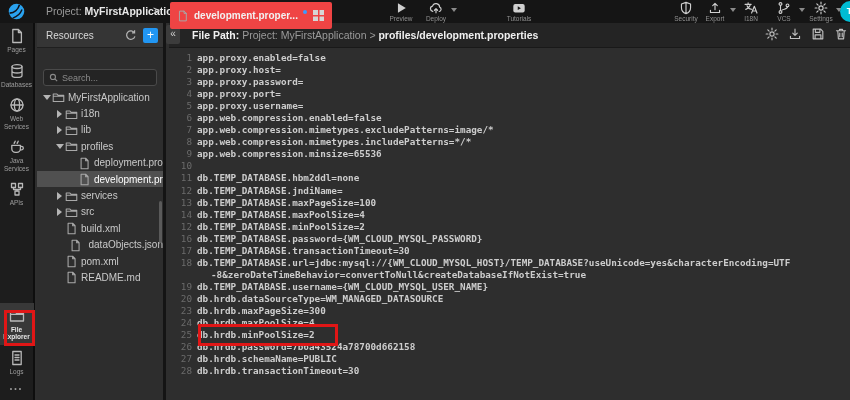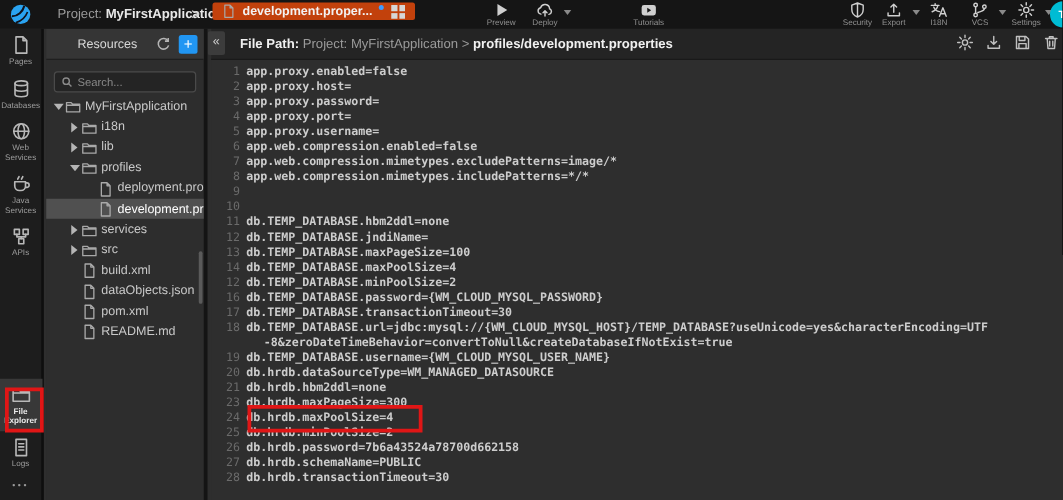--- a/index.html
+++ b/index.html
@@ -6,21 +6,21 @@
   html,body { background:#000; }
   .app { position:relative; width:850px; height:400px; overflow:hidden;
          background:#2e2e2e; font-family:"Liberation Sans", sans-serif; }
 
   
   .topbar { position:absolute; left:0; top:0; right:0; height:23px; background:#151515; z-index:6; }
   .logo { position:absolute; left:8px; top:3px; width:17px; height:17px; }
   .proj { position:absolute; left:46px; top:0; height:23px; line-height:23px; font-size:10.5px; white-space:nowrap; }
   .proj .p1 { color:#9a9a9a; } .proj .p2 { color:#e8e8e8; font-weight:bold; }
   .tb-chev { position:absolute; left:153px; top:0; height:23px; line-height:22px; color:#cfcfcf; font-size:12px; }
-  .tab { position:absolute; left:170px; top:2px; height:14px; background:#c2410c; border-radius:2px;
+  .tab { position:absolute; left:170px; top:2px; height:27px; background:#ef4444; border-radius:2px;
          display:flex; align-items:center; padding:0 7px; gap:5px; }
   .tab .ficon { width:12px; height:12px; color:#a8a8a8; }
   .tab .ttl { color:#f2f2f2; font-size:10px; font-weight:bold; }
   .tab .dot { width:4px; height:4px; border-radius:50%; background:#3d9bff; margin-top:-7px; }
   .tab .grid { width:13px; height:13px; color:#d6d6d6; }
   .act { position:absolute; top:1px; width:38px; text-align:center; color:#cfcfcf; }
   .act .aicon { display:block; margin:0 auto; width:14px; height:13px; }
   .act .albl { display:block; font-size:6.5px; color:#909090; margin-top:1px; white-space:nowrap; }
   .act .caret { position:absolute; right:-2px; top:7px; width:0; height:0;
                 border-left:3px solid transparent; border-right:3px solid transparent; border-top:4px solid #8a8a8a; }
@@ -36,25 +36,25 @@
   .sb-item.active { background:#383838; }
   .sb-item.active .slbl { color:#e8e8e8; font-weight:bold; }
   .sb-spacer { flex:1; }
   .sb-dots { color:#9a9a9a; font-size:7px; letter-spacing:2px; padding:6px 0 8px; }
 
   
   .respanel { position:absolute; left:37px; top:23px; width:129px; bottom:0; background:#2d2d2d;
               border-right:3px solid #141414; z-index:3; }
   .res-head { height:25px; background:#353535; border-bottom:1px solid #1f1f1f;
               display:flex; align-items:center; padding:0 5px 0 9px; }
-  .res-title { color:#d8d8d8; font-size:10px; flex:1;margin-left:16px; }
+  .res-title { color:#d8d8d8; font-size:10px; flex:1; }
   .res-refresh { width:13px; height:13px; color:#b5b5b5; margin-right:6px; cursor:pointer; }
   .res-plus { width:15px; height:15px; background:#2196f3; border-radius:2px; color:#fff; font-size:12px;
               line-height:14px; text-align:center; cursor:pointer; }
-  .searchwrap { margin:9px 6px 3px; height:17px; background:#242424; border:1px solid #4a4a4a; border-radius:3px;
+  .searchwrap { margin:21px 6px 3px; height:17px; background:#242424; border:1px solid #4a4a4a; border-radius:3px;
                 display:flex; align-items:center; padding:0 5px; gap:4px; }
   .searchwrap .micon { width:9px; height:9px; color:#8a8a8a; flex:none; }
   .searchwrap input { background:transparent; border:none; outline:none; color:#cfcfcf; font-size:9px; width:90px;
                       font-family:"Liberation Sans",sans-serif; }
   .searchwrap input::placeholder { color:#8a8a8a; }
   .tree { margin-top:2px; }
   .trow { height:16.4px; display:flex; align-items:center; color:#c9c9c9; font-size:10px; cursor:pointer; white-space:nowrap; overflow:hidden; }
   .trow.selected { background:#505050; color:#fff; }
   .tcaret { width:9px; flex:none; display:flex; justify-content:center; }
   .tcaret .cd { width:0; height:0; border-left:4px solid transparent; border-right:4px solid transparent; border-top:5px solid #b5b5b5; }
@@ -373,21 +373,21 @@
         </div>
         <div class="trow" style="padding-left: 18px;">
           <span class="tcaret"></span>
           <span class="ticon">
             <svg viewBox="0 0 16 16" fill="none" stroke="currentColor" stroke-width="1.3" stroke-linecap="round" stroke-linejoin="round">
               <path d="M3.8 1.5h5.6l3 3v10H3.8z M9.4 1.5v3h3"></path>
             </svg>
           </span>
           <span>build.xml</span>
         </div>
-        <div class="trow" style="padding-left: 18px;">
+        <div class="trow" style="padding-left: 18px; justify-content: space-between;">
           <span class="tcaret"></span>
           <span class="ticon">
             <svg viewBox="0 0 16 16" fill="none" stroke="currentColor" stroke-width="1.3" stroke-linecap="round" stroke-linejoin="round">
               <path d="M3.8 1.5h5.6l3 3v10H3.8z M9.4 1.5v3h3"></path>
             </svg>
           </span>
           <span>dataObjects.json</span>
         </div>
         <div class="trow" style="padding-left: 18px;">
           <span class="tcaret"></span>
@@ -445,34 +445,33 @@
     </div>
     <div class="code" id="code">
         <div class="row"><span class="ln">1</span><span class="ct">app.proxy.enabled=false</span></div>
         <div class="row"><span class="ln">2</span><span class="ct">app.proxy.host=</span></div>
         <div class="row"><span class="ln">3</span><span class="ct">app.proxy.password=</span></div>
         <div class="row"><span class="ln">4</span><span class="ct">app.proxy.port=</span></div>
         <div class="row"><span class="ln">5</span><span class="ct">app.proxy.username=</span></div>
         <div class="row"><span class="ln">6</span><span class="ct">app.web.compression.enabled=false</span></div>
         <div class="row"><span class="ln">7</span><span class="ct">app.web.compression.mimetypes.excludePatterns=image/*</span></div>
         <div class="row"><span class="ln">8</span><span class="ct">app.web.compression.mimetypes.includePatterns=*/*</span></div>
-        <div class="row"><span class="ln">9</span></div>
+        <div class="row"><span class="ln">9</span><span class="ct">app.web.compression.minsize=65536</span></div>
         <div class="row"><span class="ln">10</span></div>
         <div class="row"><span class="ln">11</span><span class="ct">db.TEMP_DATABASE.hbm2ddl=none</span></div>
         <div class="row"><span class="ln">12</span><span class="ct">db.TEMP_DATABASE.jndiName=</span></div>
         <div class="row"><span class="ln">13</span><span class="ct">db.TEMP_DATABASE.maxPageSize=100</span></div>
         <div class="row"><span class="ln">14</span><span class="ct">db.TEMP_DATABASE.maxPoolSize=4</span></div>
         <div class="row"><span class="ln">12</span><span class="ct">db.TEMP_DATABASE.minPoolSize=2</span></div>
         <div class="row"><span class="ln">16</span><span class="ct">db.TEMP_DATABASE.password={WM_CLOUD_MYSQL_PASSWORD}</span></div>
         <div class="row"><span class="ln">17</span><span class="ct">db.TEMP_DATABASE.transactionTimeout=30</span></div>
         <div class="row"><span class="ln">18</span><span class="ct">db.TEMP_DATABASE.url=jdbc:mysql://{WM_CLOUD_MYSQL_HOST}/TEMP_DATABASE?useUnicode=yes&amp;characterEncoding=UTF</span></div>
         <div class="row wrap"><span class="ln"></span><span class="ct">-8&amp;zeroDateTimeBehavior=convertToNull&amp;createDatabaseIfNotExist=true</span></div>
         <div class="row"><span class="ln">19</span><span class="ct">db.TEMP_DATABASE.username={WM_CLOUD_MYSQL_USER_NAME}</span></div>
         <div class="row"><span class="ln">20</span><span class="ct">db.hrdb.dataSourceType=WM_MANAGED_DATASOURCE</span></div>
-        <div class="row"><span class="ln">21</span><span class="ct">db.hrdb.hbm2ddl=none</span></div>
         <div class="row highlight"><span class="ln">23</span><span class="ct">db.hrdb.maxPageSize=300</span></div>
         <div class="row"><span class="ln">24</span><span class="ct">db.hrdb.maxPoolSize=4</span></div>
         <div class="row"><span class="ln">25</span><span class="ct">db.hrdb.minPoolSize=2</span></div>
         <div class="row"><span class="ln">26</span><span class="ct">db.hrdb.password=7b6a43524a78700d662158</span></div>
         <div class="row"><span class="ln">27</span><span class="ct">db.hrdb.schemaName=PUBLIC</span></div>
         <div class="row"><span class="ln">28</span><span class="ct">db.hrdb.transactionTimeout=30</span></div>
         <div class="anno anno-line" style="top: 276px;"></div>
       </div>
   </div>
 

